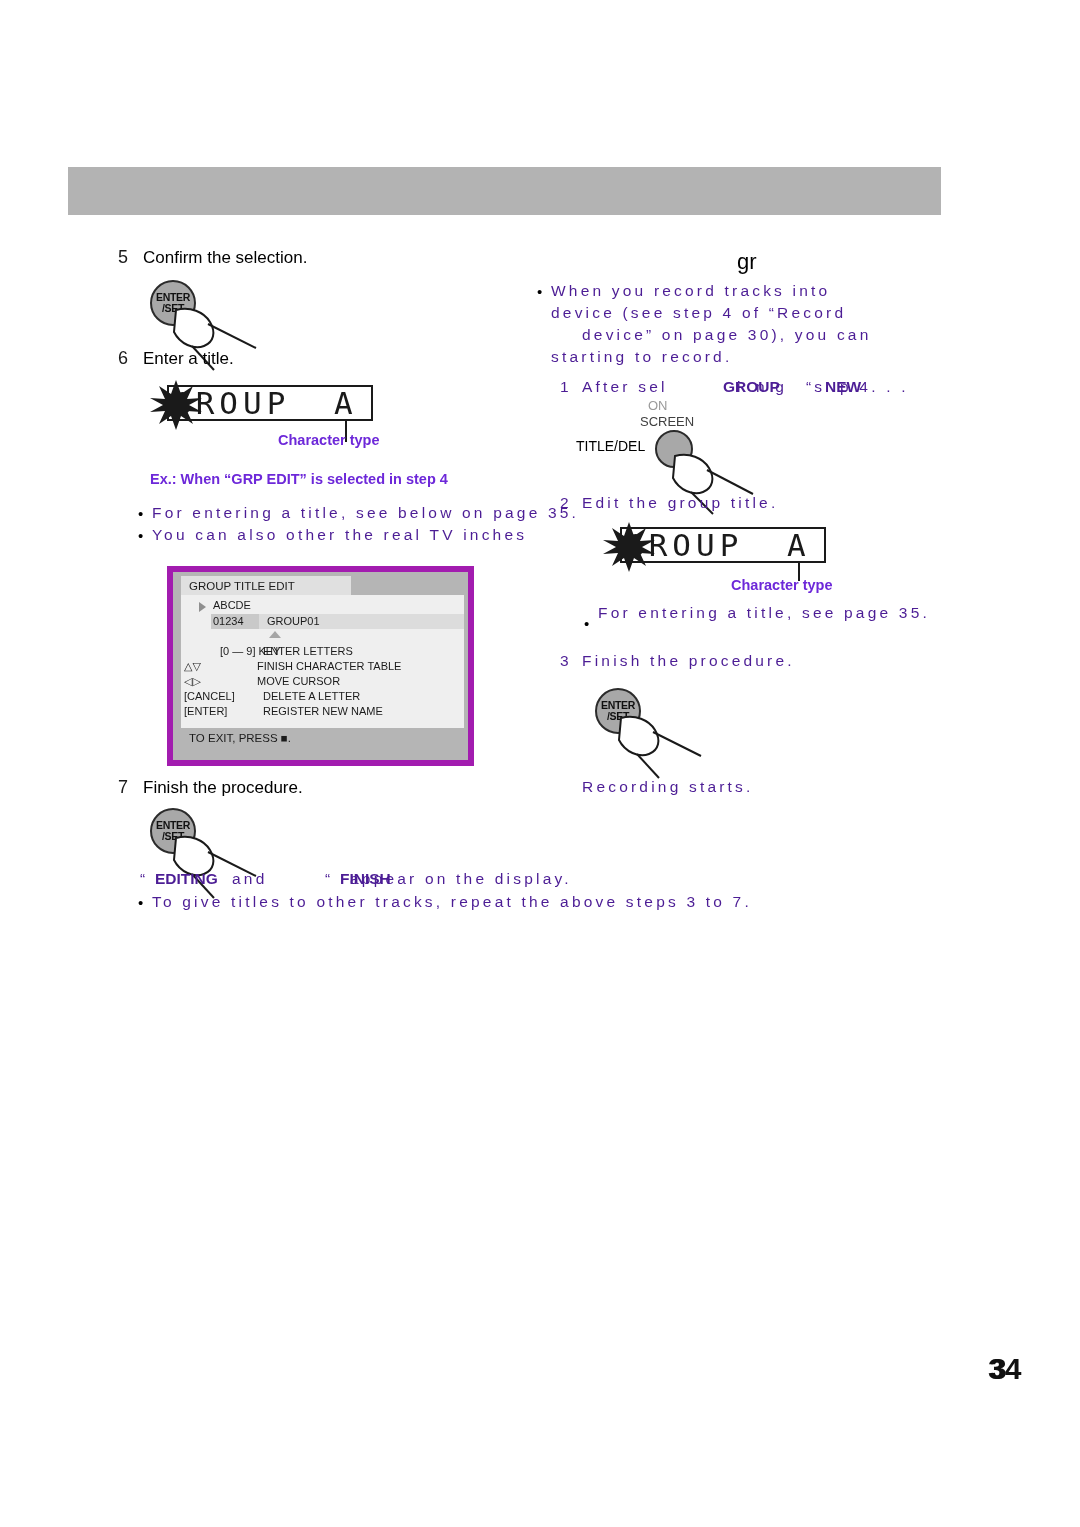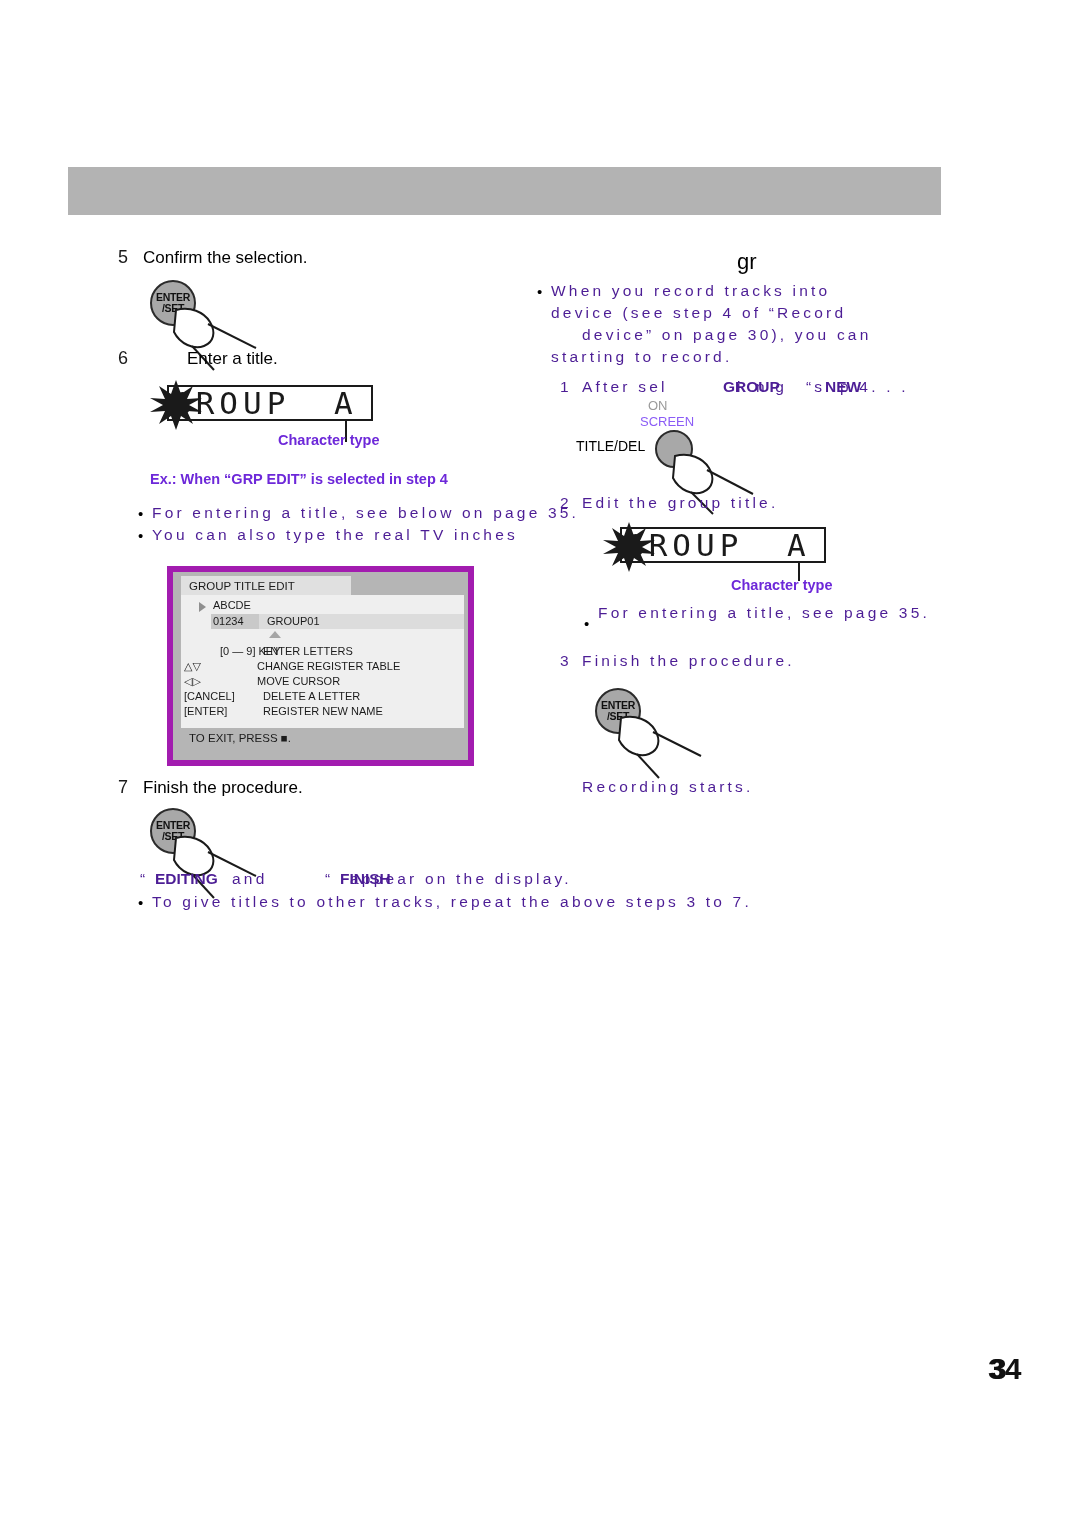--- a/index.html
+++ b/index.html
@@ -210,56 +210,56 @@
       <span>/SET</span>
     </div>
     <svg class="finger" width="115" height="70" viewBox="0 0 115 70">
       <path d="M6,8 C20,4 34,10 40,20 C46,30 44,40 34,44 C24,48 10,42 4,30 Z" fill="#ffffff" stroke="#1a1a1a" stroke-width="2"></path>
       <line x1="38" y1="22" x2="86" y2="46" stroke="#1a1a1a" stroke-width="2"></line>
       <line x1="22" y1="44" x2="44" y2="68" stroke="#1a1a1a" stroke-width="2"></line>
     </svg>
   </div>
 
   <div class="step-num" style="left:118px; top:348px;">6</div>
-  <div class="step-txt" style="left:143px; top:349px;margin-left:44px;">Enter a title.</div>
+  <div class="step-txt" style="left:143px; top:349px;">Enter a title.</div>
 
   <div class="lcd" style="left:167px; top:385px; width:206px; height:36px;"></div>
   <div class="lcd-text" style="left:172px; top:385px;">GROUP</div>
   <div class="lcd-char" style="left:334px; top:385px;">A</div>
   <svg class="starburst" style="left:148px; top:378px;" width="56" height="54" viewBox="0 0 56 54">
     <path d="M28,2 L33,16 L45,8 L39,21 L54,20 L41,27 L54,34 L39,33 L45,46 L33,38 L28,52 L23,38 L11,46 L17,33 L2,34 L15,27 L2,20 L17,21 L11,8 L23,16 Z" fill="#1a1a1a"></path>
   </svg>
   <div class="leader-line" style="left:345px; top:421px; height:21px;"></div>
   <div class="small-txt" style="left:278px; top:432px;">Character type</div>
 
   <div class="small-txt" style="left:150px; top:471px;">Ex.: When “GRP EDIT” is selected in step 4</div>
 
   <div class="bullet" style="left:138px; top:505px;">•</div>
   <div class="body-txt" style="left:152px; top:504px;">For entering a title, see below on page 35.</div>
 
   <div class="bullet" style="left:138px; top:527px;">•</div>
-  <div class="body-txt" style="left:152px; top:526px;">You can also type the real TV inches</div>
+  <div class="body-txt" style="left:152px; top:526px;">You can also other the real TV inches</div>
 
   <div class="osd">
     <div class="osd-tab">GROUP TITLE EDIT</div>
     <div class="osd-panel">
       <div class="tri-right" style="left:18px; top:7px;"></div>
       <div class="osd-row" style="left:32px; top:4px;">ABCDE</div>
 
       <div class="hl-wide" style="left:30px; top:19px; width:253px; height:15px;"></div>
       <div class="hl-box" style="left:30px; top:19px; width:48px; height:15px;"></div>
       <div class="osd-row" style="left:32px; top:20px;">01234</div>
       <div class="osd-row" style="left:86px; top:20px;">GROUP01</div>
       <div class="tri-up" style="left:88px; top:36px;"></div>
 
       <div class="osd-row" style="left:3px; top:50px;margin-left:36px;">[0 — 9] KEY</div>
       <div class="osd-row" style="left:82px; top:50px;">ENTER LETTERS</div>
 
       <div class="osd-row" style="left:3px; top:65px;">△▽</div>
-      <div class="osd-row" style="left:76px; top:65px;">CHANGE REGISTER TABLE</div>
+      <div class="osd-row" style="left:76px; top:65px;">FINISH CHARACTER TABLE</div>
 
       <div class="osd-row" style="left:3px; top:80px;">◁▷</div>
       <div class="osd-row" style="left:76px; top:80px;">MOVE CURSOR</div>
 
       <div class="osd-row" style="left:3px; top:95px;">[CANCEL]</div>
       <div class="osd-row" style="left:82px; top:95px;">DELETE A LETTER</div>
 
       <div class="osd-row" style="left:3px; top:110px;">[ENTER]</div>
       <div class="osd-row" style="left:82px; top:110px;">REGISTER NEW NAME</div>
     </div>
@@ -302,21 +302,21 @@
   <div class="body-txt" style="left:560px; top:378px;">1</div>
   <div class="body-txt" style="left:582px; top:378px;">After  sel</div>
   <div class="body-txt" style="left:723px; top:378px; letter-spacing:0px; font-weight:600;">GROUP</div>
   <div class="body-txt" style="left:737px; top:378px;">i</div>
   <div class="body-txt" style="left:756px; top:378px;">n g</div>
   <div class="body-txt" style="left:806px; top:378px;">“s</div>
   <div class="body-txt" style="left:825px; top:378px; letter-spacing:0px; font-weight:600;">NEW</div>
   <div class="body-txt" style="left:840px; top:378px;">p  4. . .</div>
 
   <div style="position:absolute; left:648px; top:398px; font-size:13px; color:#9a9a9a;">ON</div>
-  <div style="position:absolute; left:640px; top:414px; font-size:13px; color:#8b5cf6;">SCREEN</div>
+  <div style="position:absolute; left:640px; top:414px; font-size:13px; color:#404040;">SCREEN</div>
   <div style="position:absolute; left:576px; top:438px; font-size:14px;">TITLE/DEL</div>
   <div class="btn-wrap" style="left:655px; top:430px;">
     <div class="plain-btn"></div>
     <svg class="finger" style="left:14px; top:18px;" width="110" height="70" viewBox="0 0 110 70">
       <path d="M6,8 C20,4 34,10 40,20 C46,30 44,40 34,44 C24,48 10,42 4,30 Z" fill="#ffffff" stroke="#1a1a1a" stroke-width="2"></path>
       <line x1="38" y1="22" x2="84" y2="46" stroke="#1a1a1a" stroke-width="2"></line>
       <line x1="22" y1="44" x2="44" y2="66" stroke="#1a1a1a" stroke-width="2"></line>
     </svg>
   </div>
 

